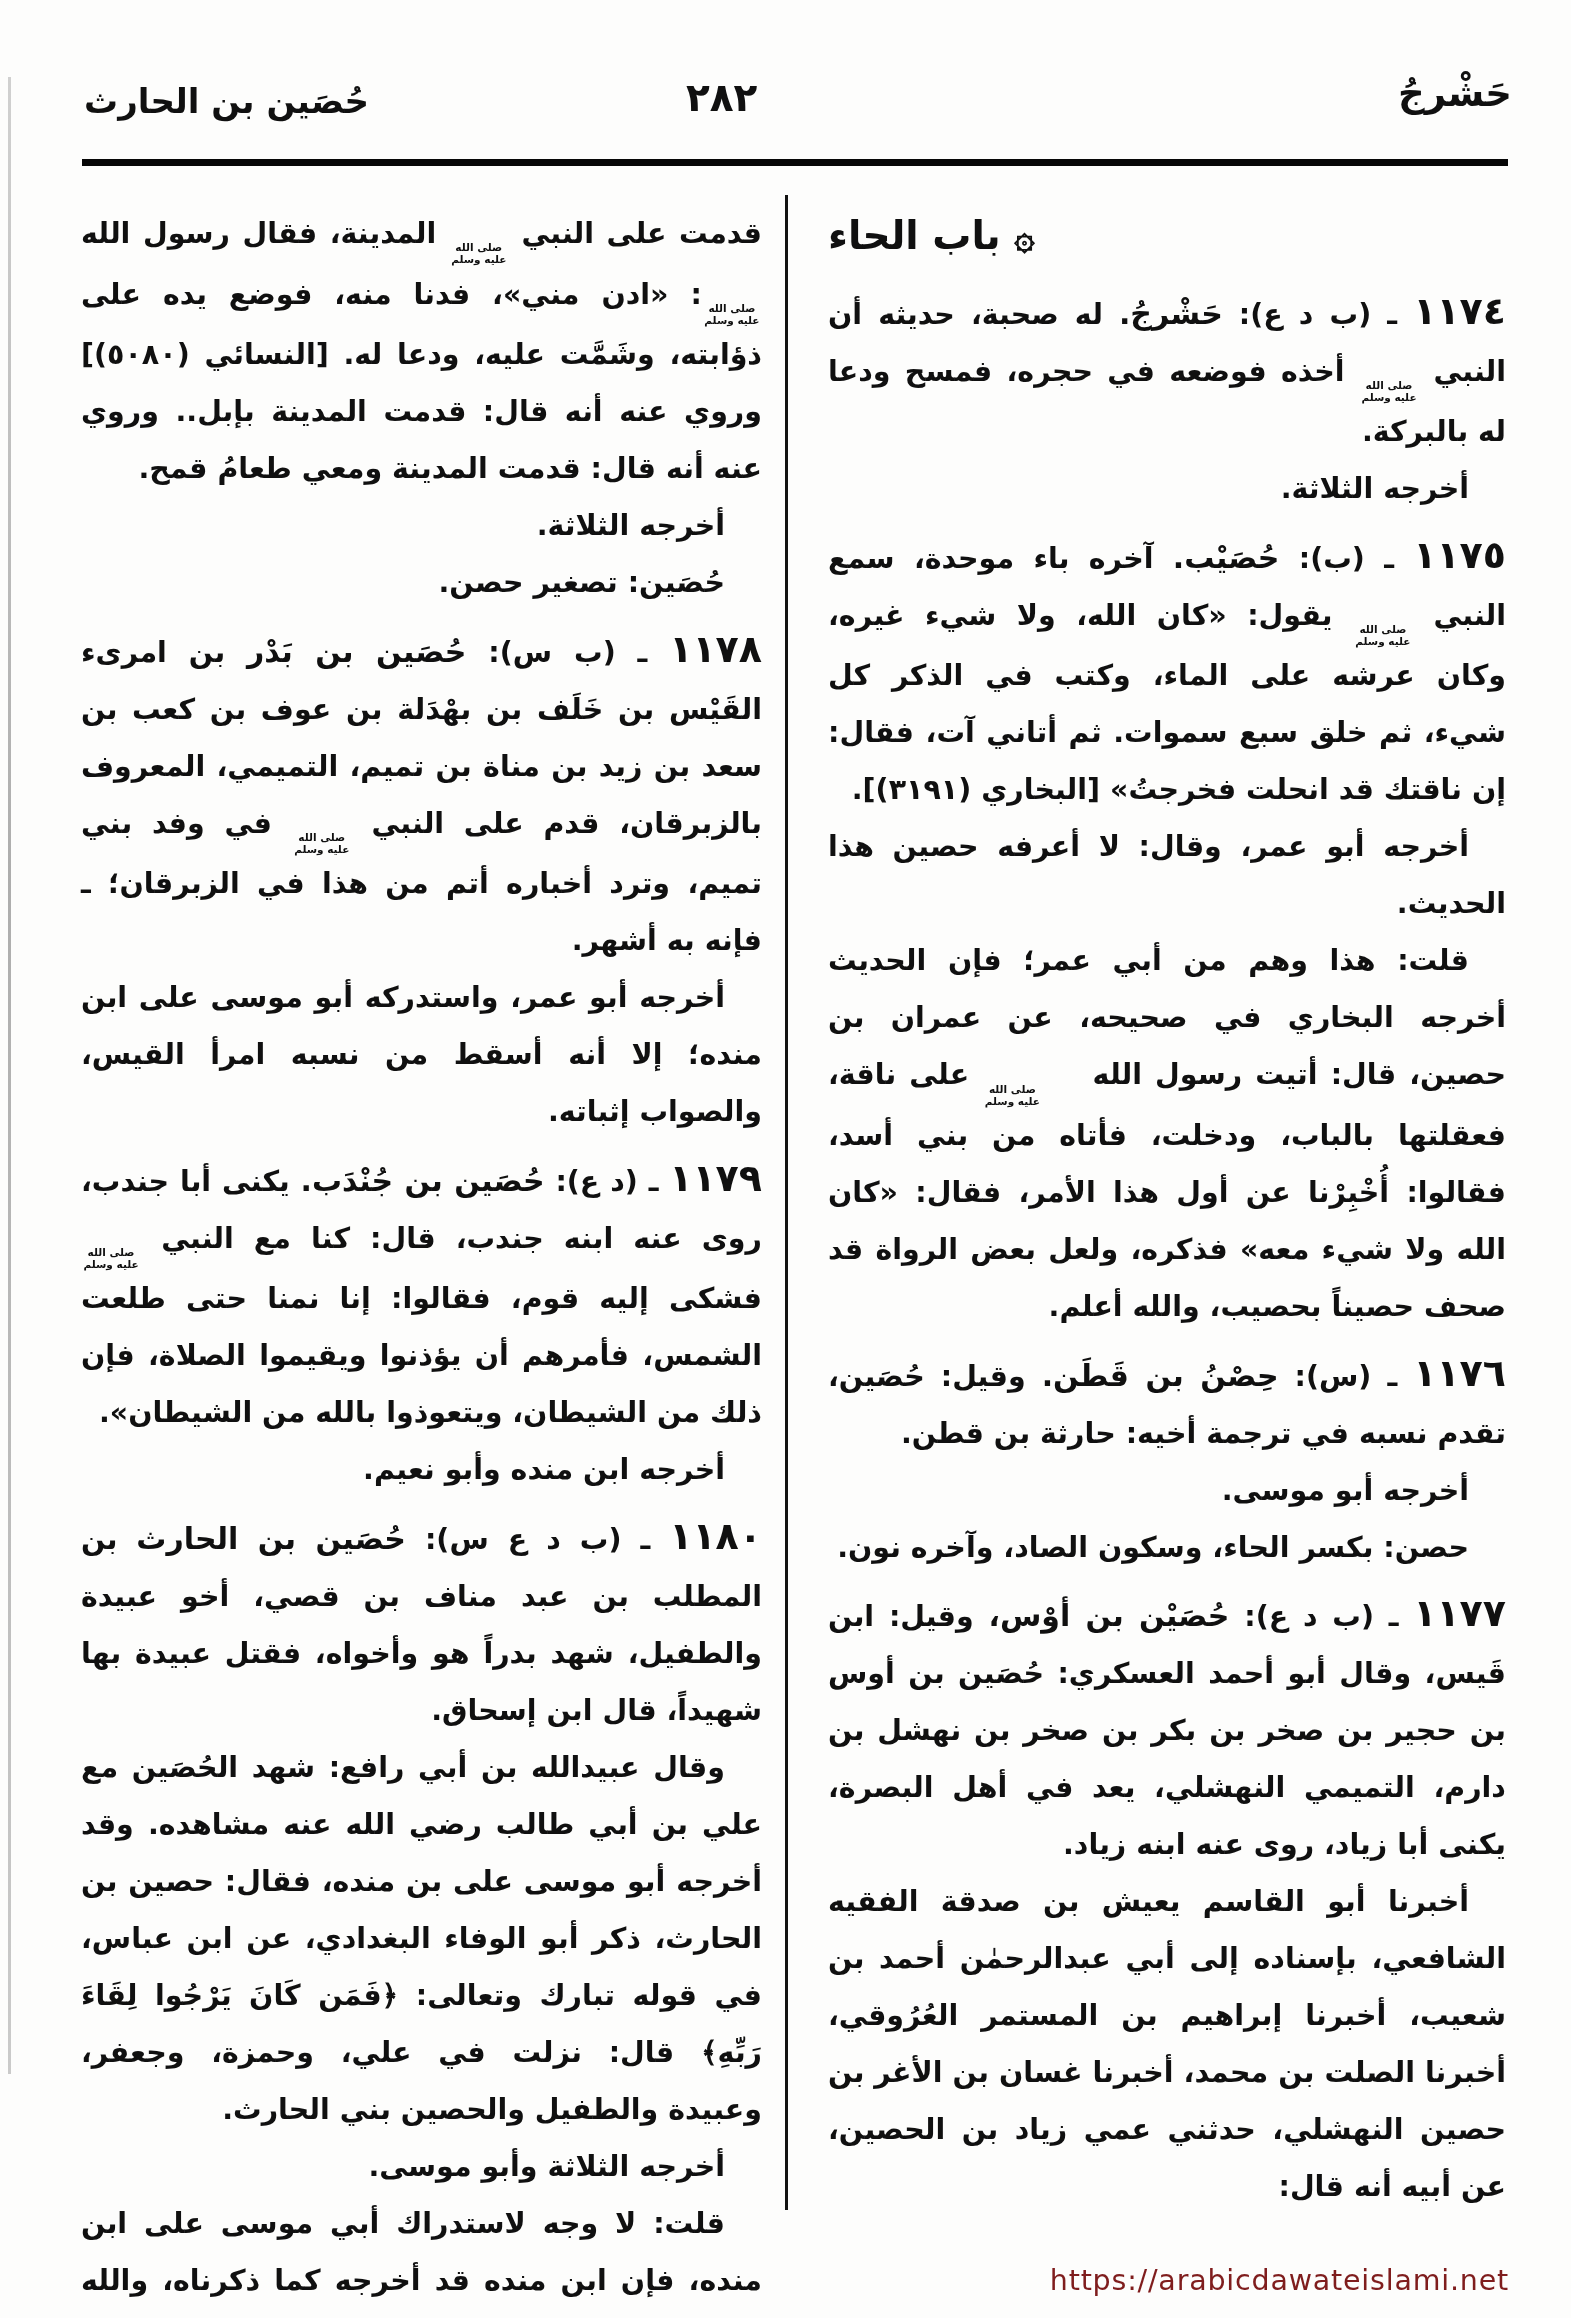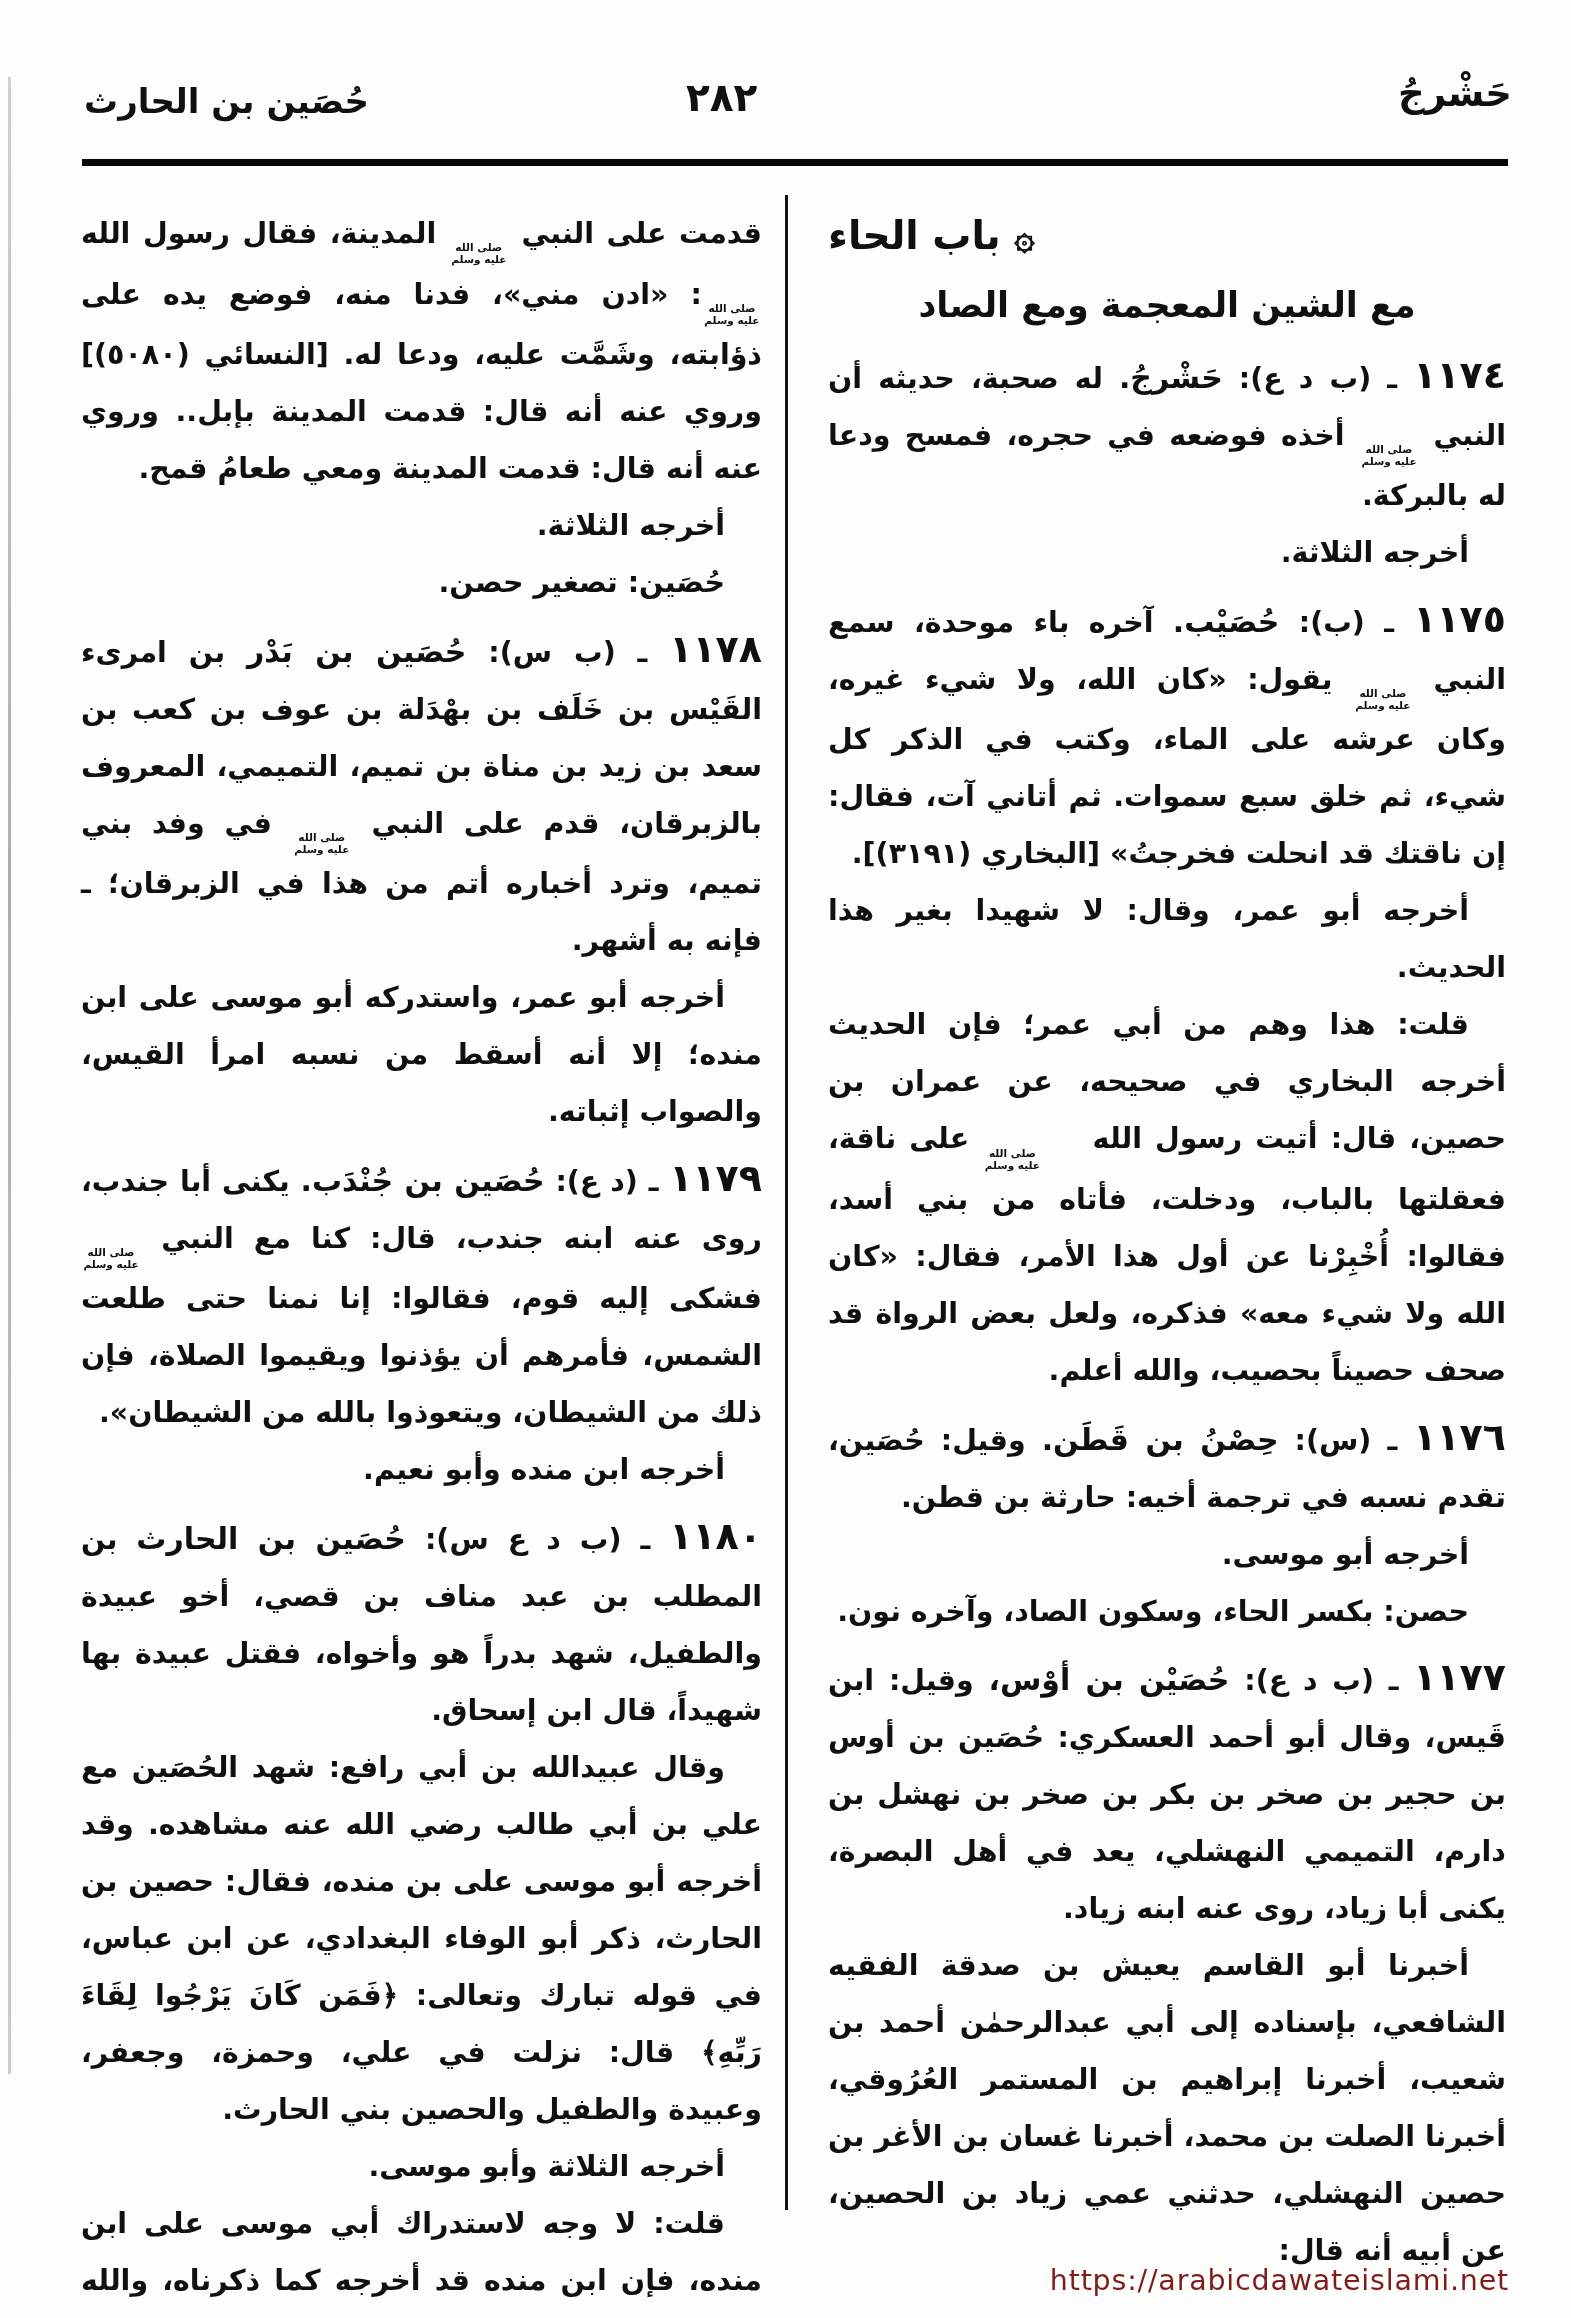--- a/index.html
+++ b/index.html
@@ -38,33 +38,32 @@
 
   <div class="hdr-right">حَشْرجُ</div>
   <div class="hdr-center">٢٨٢</div>
   <div class="hdr-left">حُصَين بن الحارث</div>
   <div class="rule"></div>
   <div class="divider"></div>
   <div class="edge"></div>
 
   <div class="col col-right">
     <p class="ch1"><span class="rosette">۞</span><span>باب الحاء</span></p>
-    <p class="ch2">مع الشين المعجمة ومع الصاد</p>
 
     <p class="para entry"><span class="num">١١٧٤</span><span class="src"> ـ (ب د ع): </span><span class="ename">حَشْرجُ.</span><span> له صحبة، حديثه أن النبي <span class="saw">
             <span>صلى الله</span>
             <span>عليه وسلم</span>
           </span> أخذه فوضعه في حجره، فمسح ودعا له بالبركة.</span></p>
     <p class="para ind">أخرجه الثلاثة.</p>
 
     <p class="para entry"><span class="num">١١٧٥</span><span class="src"> ـ (ب): </span><span class="ename">حُصَيْب.</span><span> آخره باء موحدة، سمع النبي <span class="saw">
             <span>صلى الله</span>
             <span>عليه وسلم</span>
           </span> يقول: «كان الله، ولا شيء غيره، وكان عرشه على الماء، وكتب في الذكر كل شيء، ثم خلق سبع سموات. ثم أتاني آت، فقال: إن ناقتك قد انحلت فخرجتُ» [البخاري (٣١٩١)].</span></p>
-    <p class="para ind">أخرجه أبو عمر، وقال: لا شهيدا بغير هذا الحديث.</p>
+    <p class="para ind">أخرجه أبو عمر، وقال: لا أعرفه حصين هذا الحديث.</p>
     <p class="para ind">قلت: هذا وهم من أبي عمر؛ فإن الحديث أخرجه البخاري في صحيحه، عن عمران بن حصين، قال: أتيت رسول الله <span class="saw">
           <span>صلى الله</span>
           <span>عليه وسلم</span>
         </span> على ناقة، فعقلتها بالباب، ودخلت، فأتاه من بني أسد، فقالوا: أُخْبِرْنا عن أول هذا الأمر، فقال: «كان الله ولا شيء معه» فذكره، ولعل بعض الرواة قد صحف حصيناً بحصيب، والله أعلم.</p>
 
     <p class="para entry"><span class="num">١١٧٦</span><span class="src"> ـ (س): </span><span class="ename">حِصْنُ بن قَطَن.</span><span> وقيل: حُصَين، تقدم نسبه في ترجمة أخيه: حارثة بن قطن.</span></p>
     <p class="para ind">أخرجه أبو موسى.</p>
     <p class="para ind">حصن: بكسر الحاء، وسكون الصاد، وآخره نون.</p>
 
     <p class="para entry"><span class="num">١١٧٧</span><span class="src"> ـ (ب د ع): </span><span class="ename">حُصَيْن بن أوْس،</span><span> وقيل: ابن قَيس، وقال أبو أحمد العسكري: حُصَين بن أوس بن حجير بن صخر بن بكر بن صخر بن نهشل بن دارم، التميمي النهشلي، يعد في أهل البصرة، يكنى أبا زياد، روى عنه ابنه زياد.</span></p>

